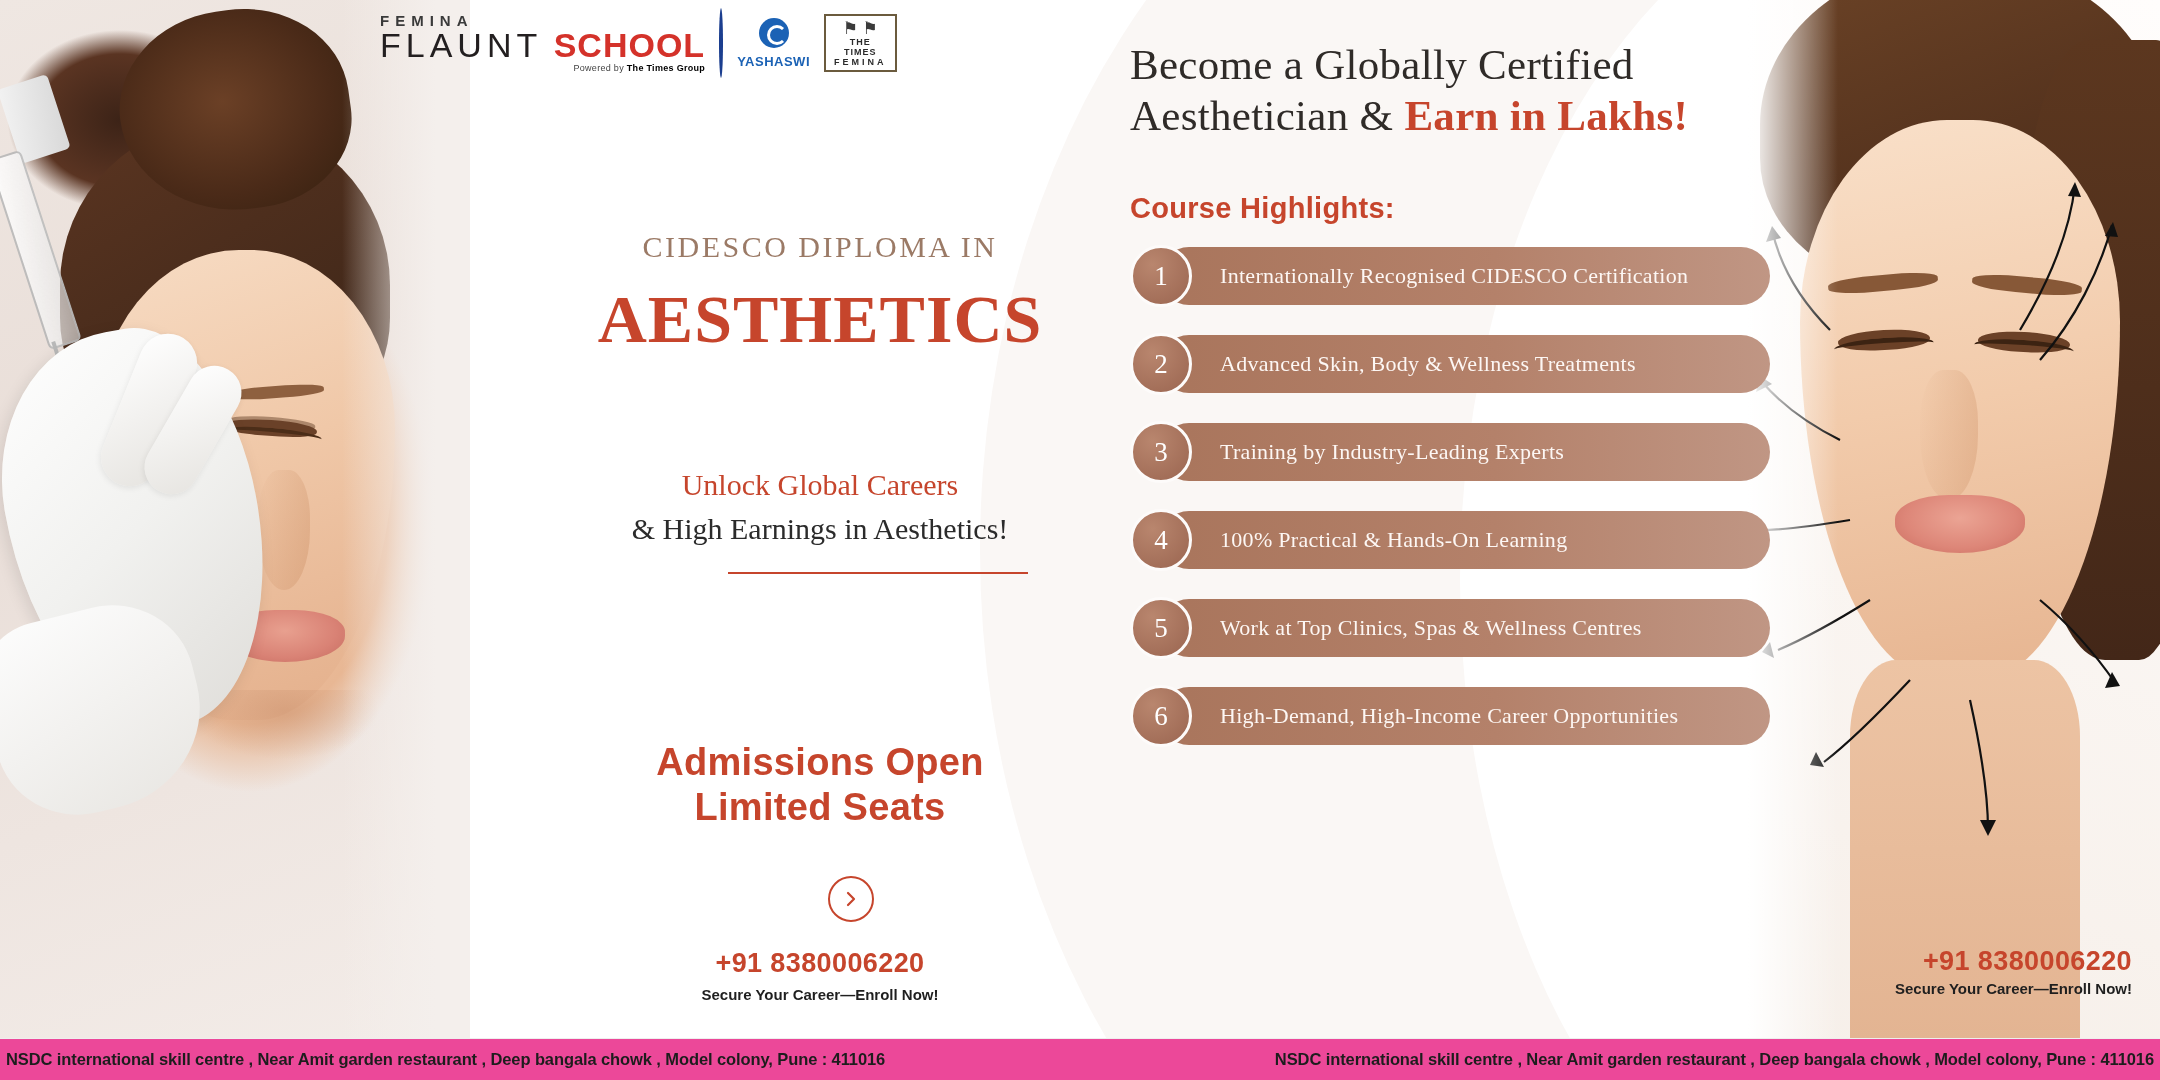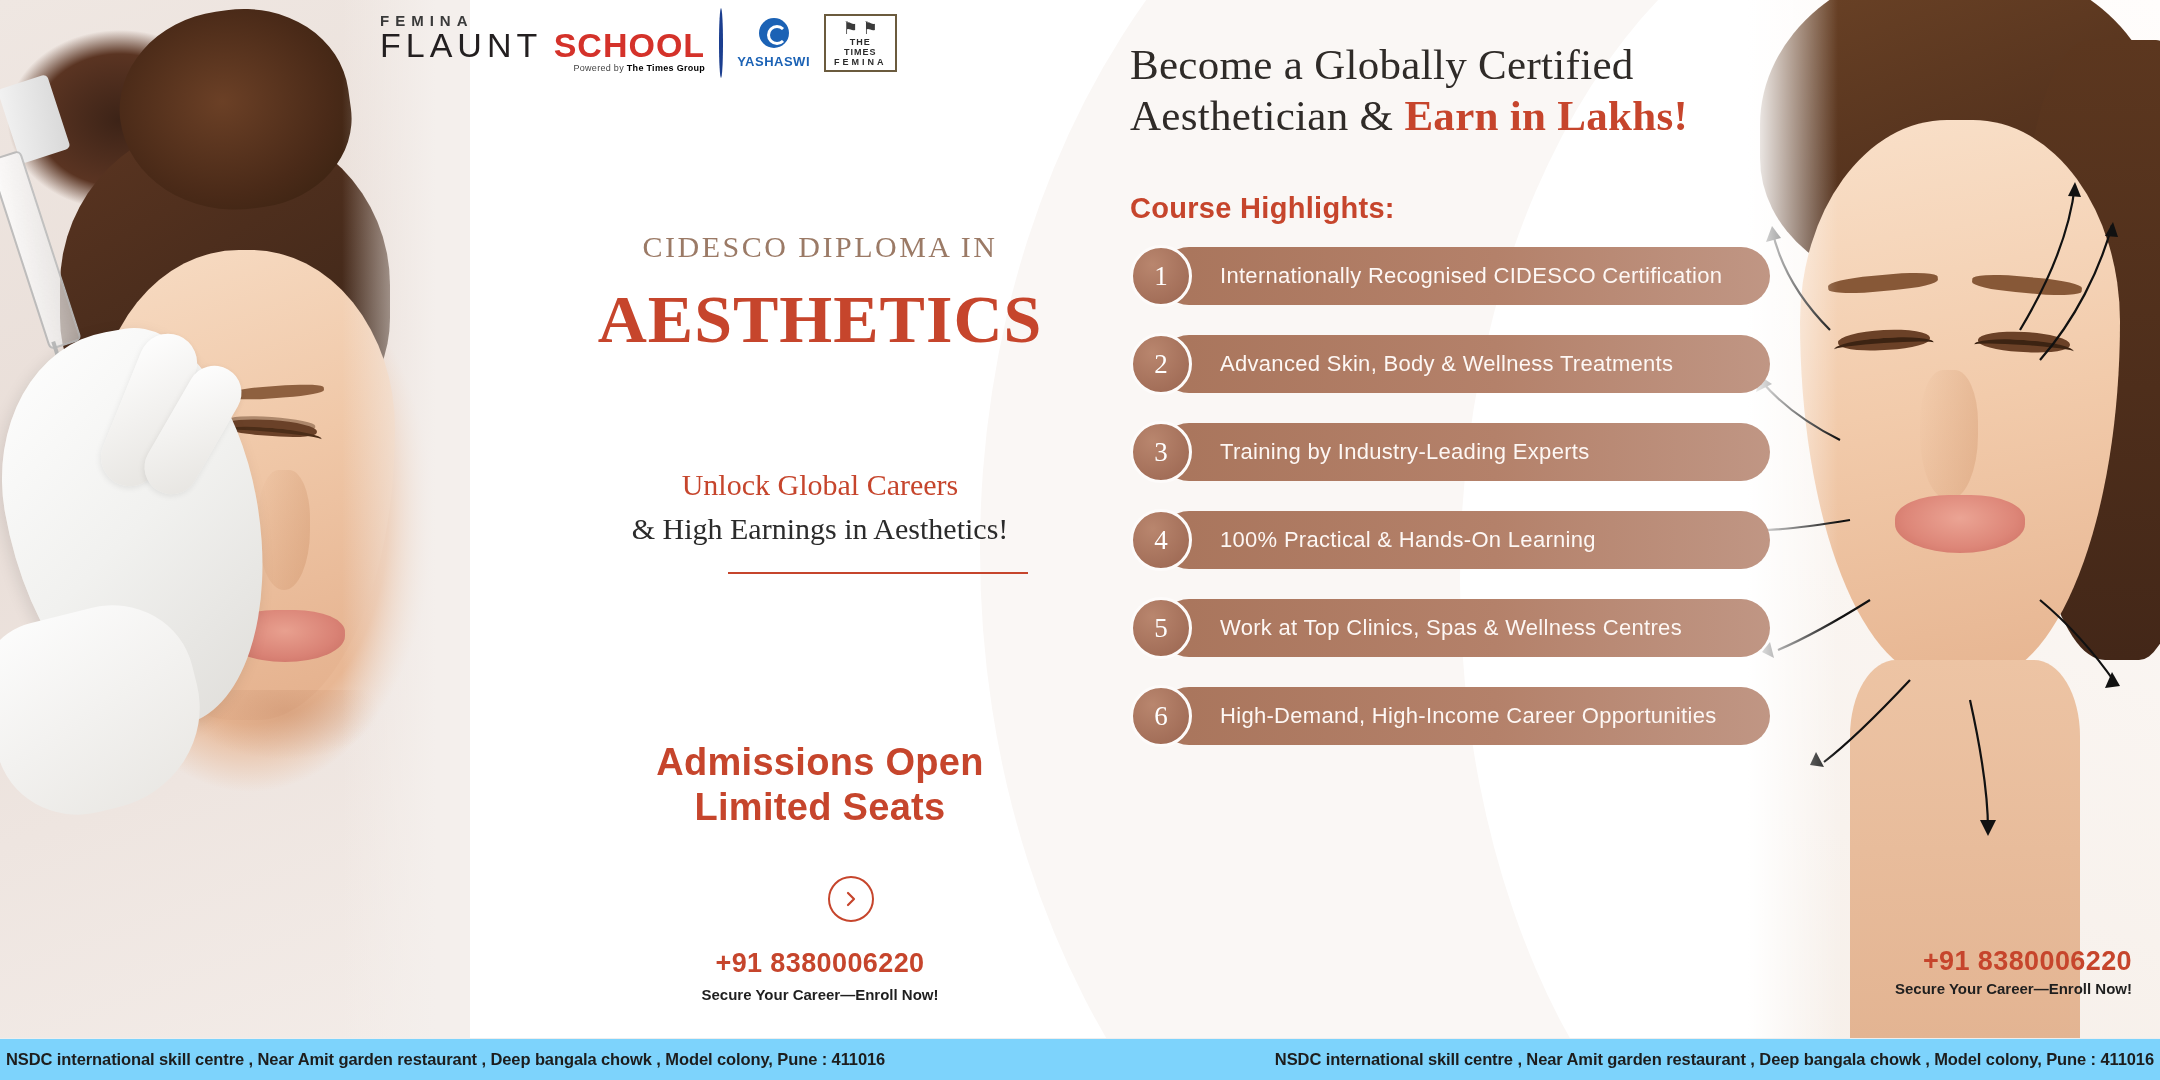--- a/index.html
+++ b/index.html
@@ -326,21 +326,21 @@
     position: relative; height: 58px; margin-bottom: 30px;
   }
   .hl-pill {
     position: absolute; left: 30px; top: 0; right: 0; height: 58px;
     background: linear-gradient(to right, #a9755c 0%, #b4816a 55%, #c09684 100%);
     border-radius: 30px;
     display: flex; align-items: center;
     padding-left: 60px;
   }
   .hl-pill span {
-    font-family: Liberation Sans, sans-serif;
+    font-family: Liberation Serif, serif;
     font-size: 22px; color: #fdf7f4; letter-spacing: .3px;
   }
   .hl-num {
     position: absolute; left: 0; top: -2px; width: 62px; height: 62px;
     border-radius: 50%;
     background: radial-gradient(circle at 35% 30%, #b9866e, #9a6550);
     border: 3px solid #fdfbfa;
     display: flex; align-items: center; justify-content: center;
     font-family: "Liberation Serif", serif;
     font-size: 27px; color: #fff; font-weight: 400;
@@ -349,21 +349,21 @@
   
   .phone-right {
     position: absolute; right: 28px; top: 946px; z-index: 7; text-align: right;
   }
   .phone-right .num { font-size: 27px; font-weight: 700; color: #c6452c; letter-spacing: .4px; }
   .phone-right .cta { font-size: 15px; font-weight: 700; color: #1f1f1f; margin-top: 3px; }
 
   
   .footer {
     position: absolute; left: 0; bottom: 0; width: 2160px; height: 42px; z-index: 8;
-    background: #7dd3fc;
+    background: #ec4899;
     border-top: 1px solid #eee;
     display: flex; align-items: center; justify-content: space-between;
     padding: 0 6px;
   }
   .footer .addr {
     font-size: 16.5px; font-weight: 700; color: #1d1d1d; white-space: nowrap;
     letter-spacing: -.1px;
   }
 </style>
 </head>

